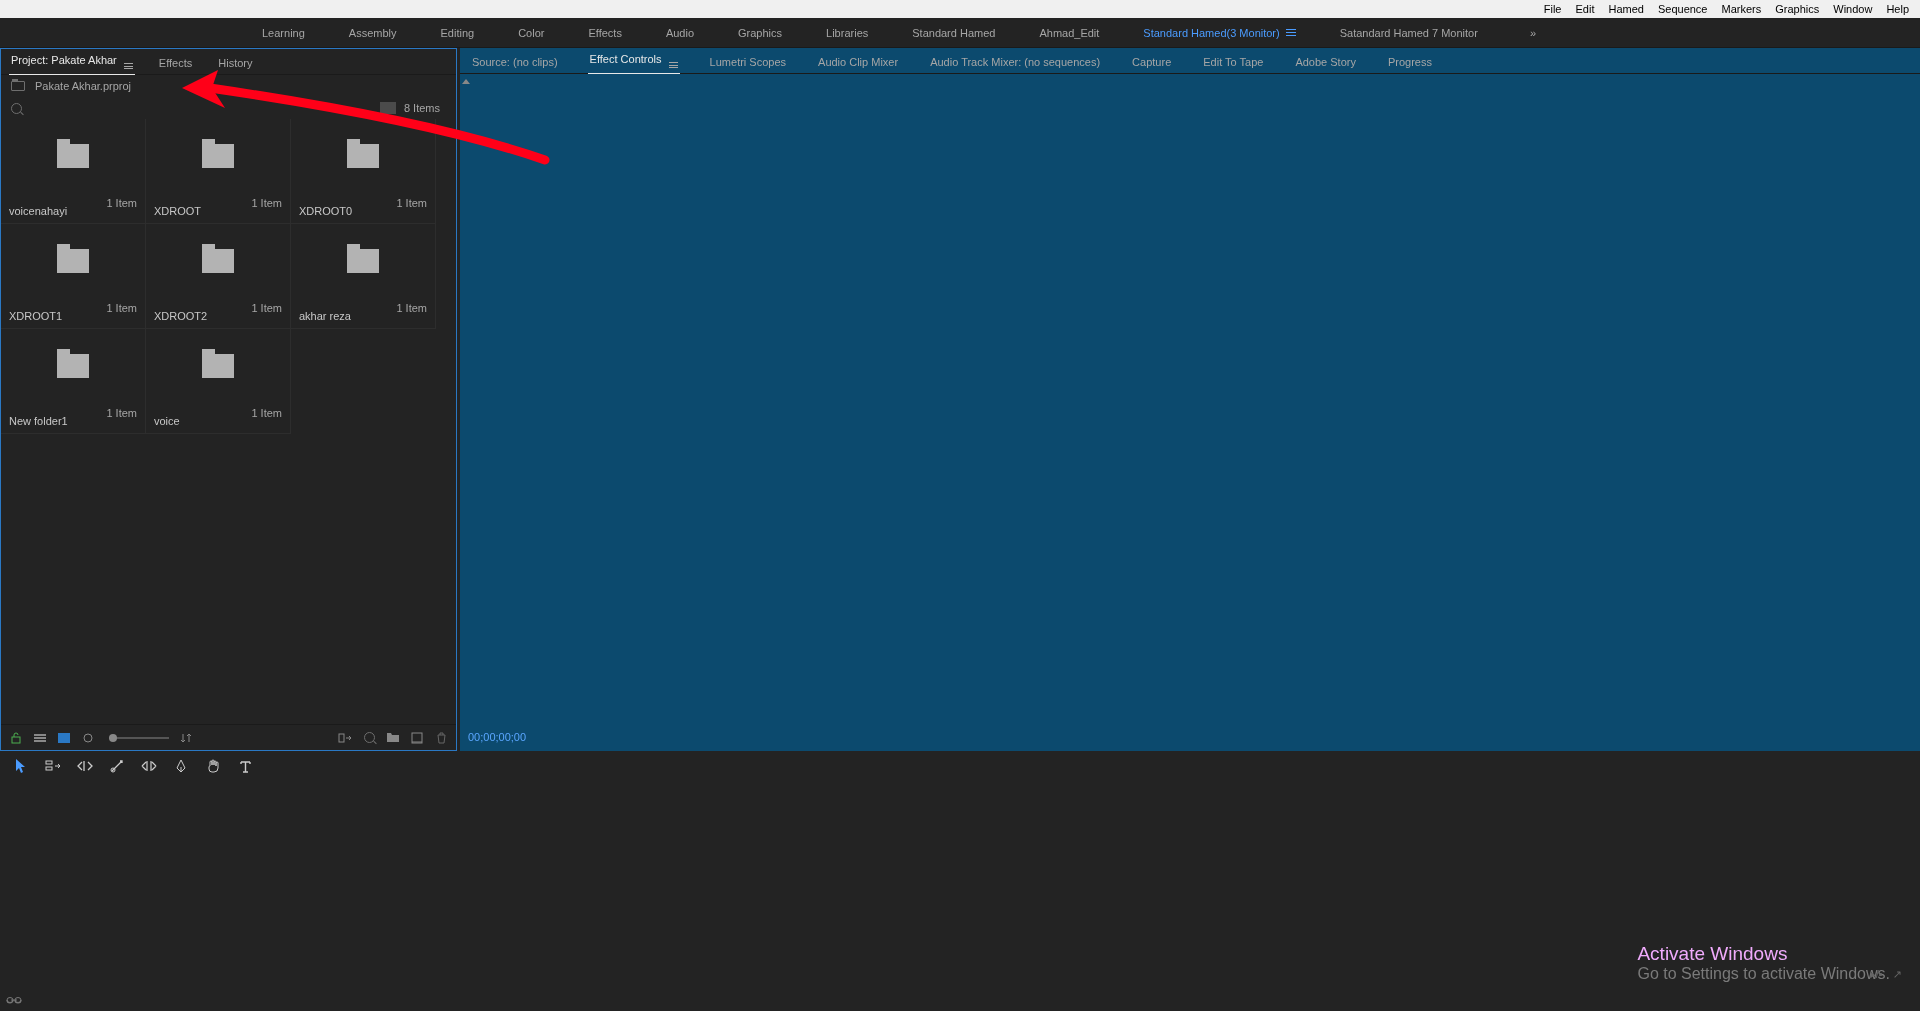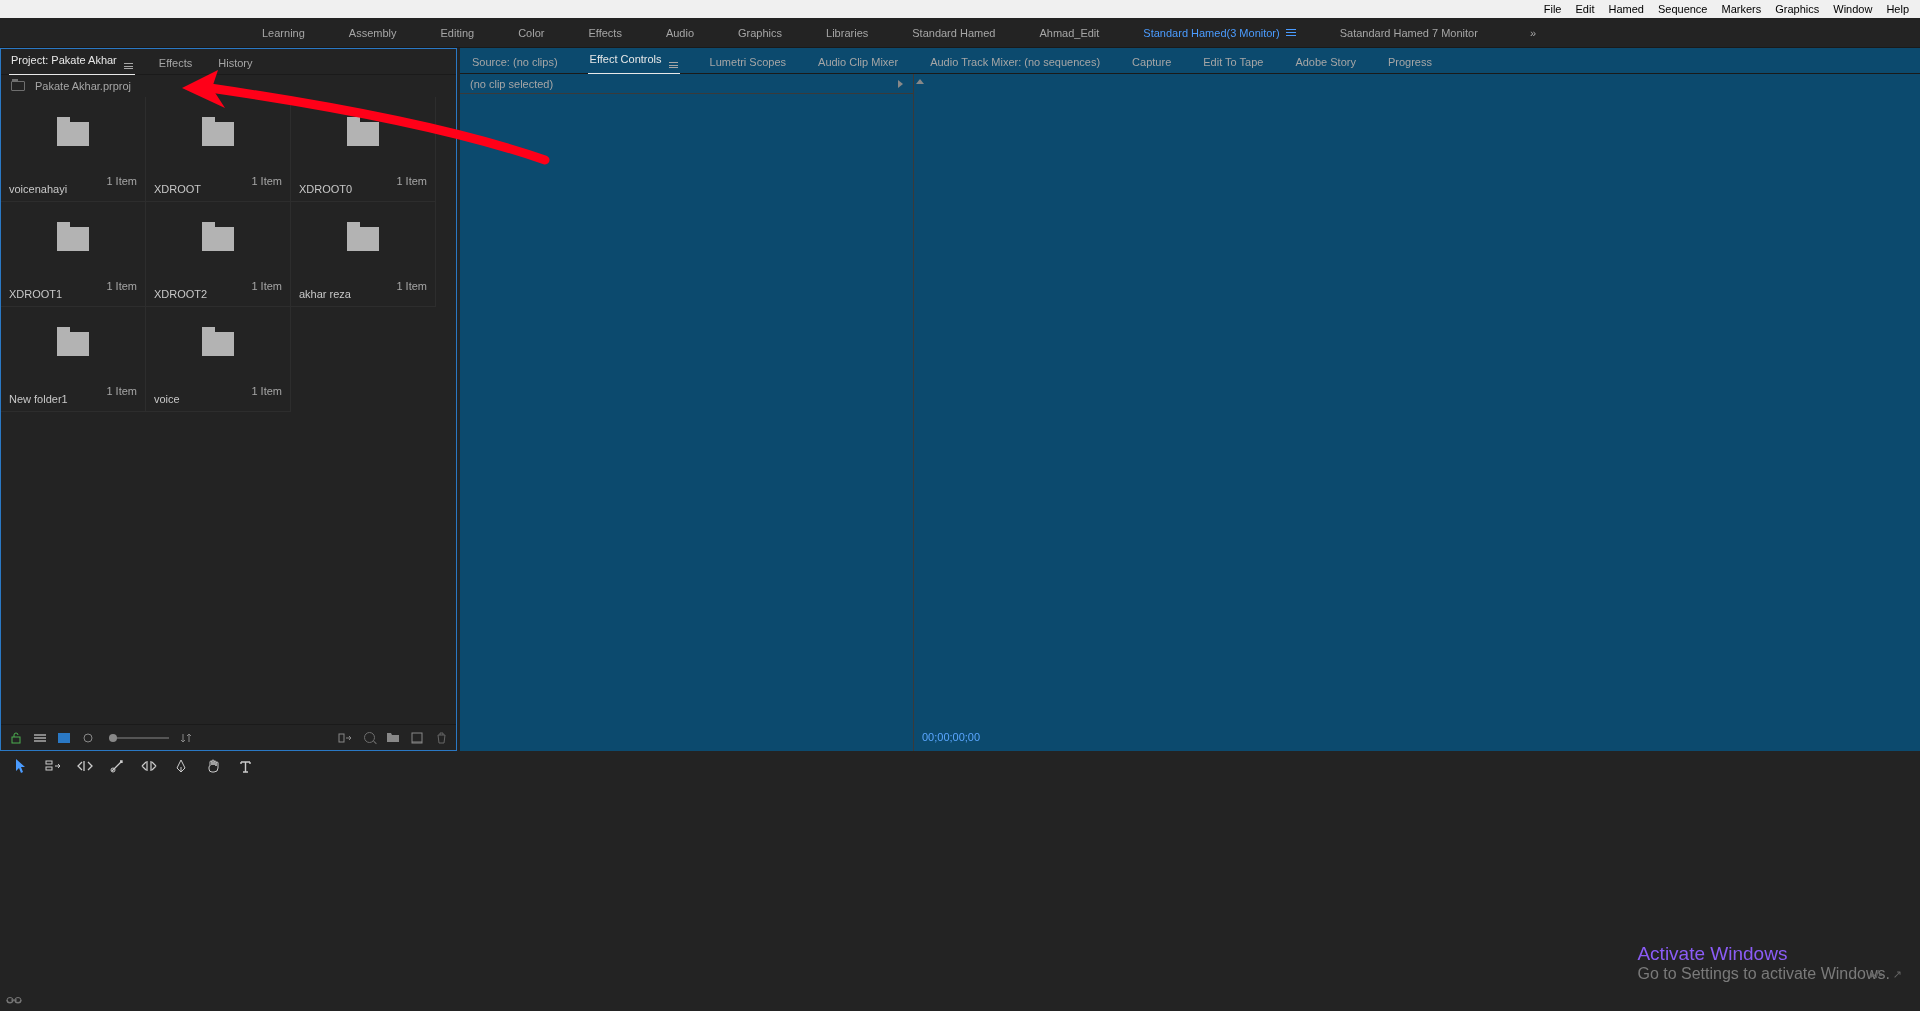--- a/index.html
+++ b/index.html
@@ -71,21 +71,21 @@
 .ec-right { flex:1; position:relative; }
 .tri-u { position:absolute; top:5px; left:2px; width:0; height:0; border-left:4px solid transparent; border-right:4px solid transparent; border-bottom:5px solid #888; }
 .ec-tc { position:absolute; left:8px; bottom:8px; color:#5aa6ff; }
 
 
 .tools { height: 30px; background:#232323; display:flex; align-items:center; padding:0 12px; gap:14px; }
 .tool { width:18px; height:18px; display:flex; align-items:center; justify-content:center; color:#d6d6d6; }
 
 
 .activate { position:absolute; right:30px; bottom:28px; text-align:left; color:#7a7a7a; pointer-events:none; }
-.activate .t1 { font-size:19px; color:#8b5cf6; }
+.activate .t1 { font-size:19px; color:#f0abfc; }
 .activate .t2 { font-size:16px; }
 
 
 .corner { position:absolute; left:6px; bottom:4px; }
 
 
 .annot { position:absolute; left:170px; top:60px; pointer-events:none; }
 </style>
 </head>
 <body>
@@ -136,20 +136,26 @@
             <span></span>
           </span>
       </div>
       <div class="panel-tab">Effects</div>
       <div class="panel-tab">History</div>
     </div>
     <div class="proj-name-row">
       <div class="bin-ic"></div>
       <span>Pakate Akhar.prproj</span>
     </div>
+    <div class="search-row">
+      <div class="search-ic"></div>
+      <input type="text" style="">
+      <div class="sm-ic"></div>
+      <span class="item-count">8 Items</span>
+    </div>
 
     <div class="bins-grid">
       <div class="bin-cell">
         <div class="folder-ic"></div>
         <span class="bin-name">voicenahayi</span>
         <span class="bin-count">1 Item</span>
       </div>
       <div class="bin-cell">
         <div class="folder-ic"></div>
         <span class="bin-name">XDROOT</span>
@@ -257,26 +263,20 @@
       </div>
       <div class="panel-tab">Lumetri Scopes</div>
       <div class="panel-tab">Audio Clip Mixer</div>
       <div class="panel-tab">Audio Track Mixer: (no sequences)</div>
       <div class="panel-tab">Capture</div>
       <div class="panel-tab">Edit To Tape</div>
       <div class="panel-tab">Adobe Story</div>
       <div class="panel-tab">Progress</div>
     </div>
     <div class="ec-body">
-      <div class="ec-left">
-        <div class="ec-head">
-          <span>(no clip selected)</span>
-          <div class="tri-r"></div>
-        </div>
-      </div>
       <div class="ec-right">
         <div class="tri-u"></div>
         <div class="ec-tc">00;00;00;00</div>
       </div>
     </div>
   </div>
 </div>
 
 <div class="tools">
   <div class="tool">

